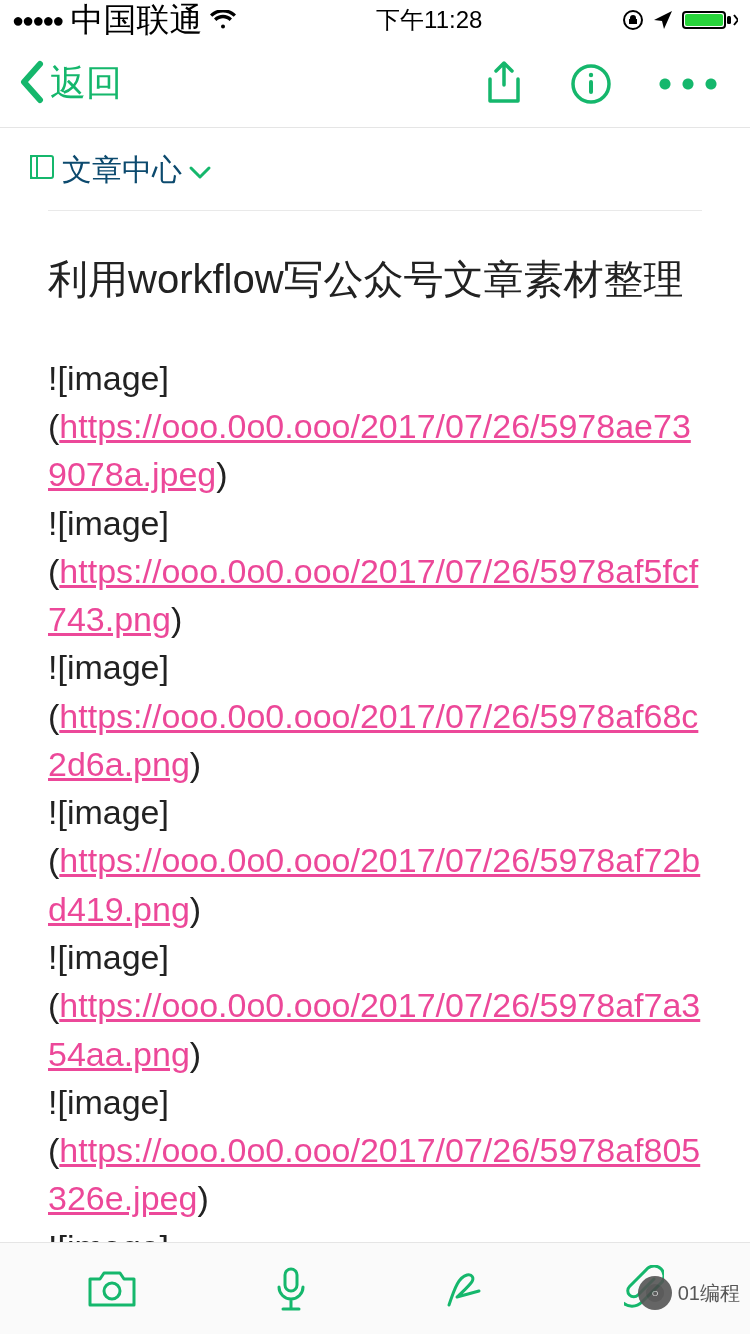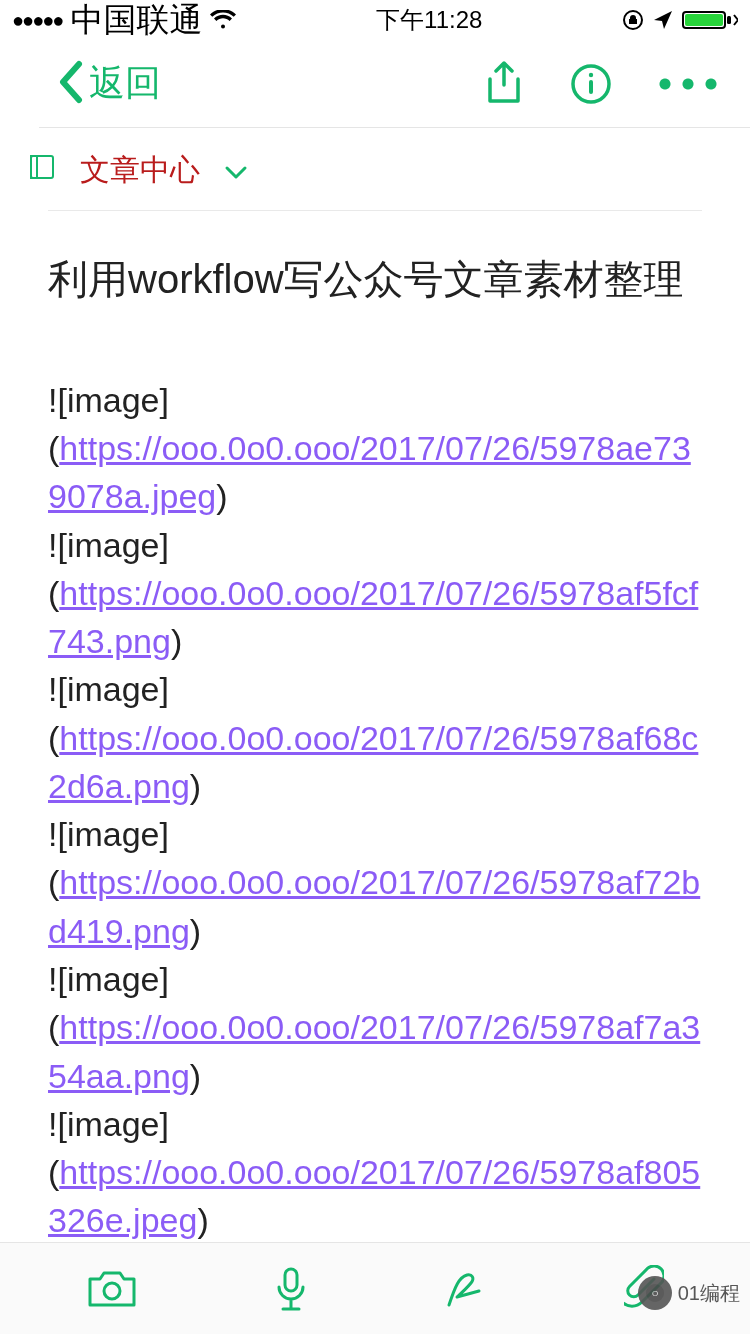--- a/index.html
+++ b/index.html
@@ -30,57 +30,56 @@
     .battery { display: inline-flex; align-items: center; }
 
     
     .nav-bar {
       height: 88px;
       display: flex;
       align-items: center;
       justify-content: space-between;
       padding: 0 18px;
       border-bottom: 1px solid #e5e5e5;
-      margin-left: 39px;
     }
     .nav-left { display: flex; align-items: center; color: #15b76c; }
     .nav-left .back-text { font-size: 36px; margin-left: 4px; }
     .nav-right { display: flex; align-items: center; gap: 46px; padding-right: 6px; }
     .nav-icon { color: #15b76c; display: inline-flex; }
     .more-dots { color: #15b76c; font-size: 34px; letter-spacing: 2px; font-weight: 700; }
 
     
     .nb-row {
       display: flex;
       align-items: center;
-      gap: 24px;
+      gap: 6px;
       padding: 22px 28px 18px 28px;
-      color: #b91c1c;
+      color: #0c4a6e;
       font-size: 30px;
       border-bottom: 1px solid transparent;
     }
     .nb-row .nb-label { }
     .divider-thin { margin: 0 48px; height: 1px; background: #e9e9e9; }
 
     
     .content {
       padding: 40px 48px 0 48px;
       font-size: 34px;
       line-height: 1.42;
       color: #222;
       word-break: break-all;
     }
     .title {
       font-size: 40px;
       font-weight: 400;
       color: #222;
-      margin-bottom: 68px;
+      margin-bottom: 46px;
     }
     .md-line { }
-    .link { color: #8b5cf6; text-decoration: underline; }
+    .link { color: #ec4899; text-decoration: underline; }
     .paren { color: #222; }
 
     
     .bottom-bar {
       position: absolute;
       left: 0; right: 0; bottom: 0;
       height: 92px;
       border-top: 1px solid #e5e5e5;
       background: #fafafa;
       display: flex;

